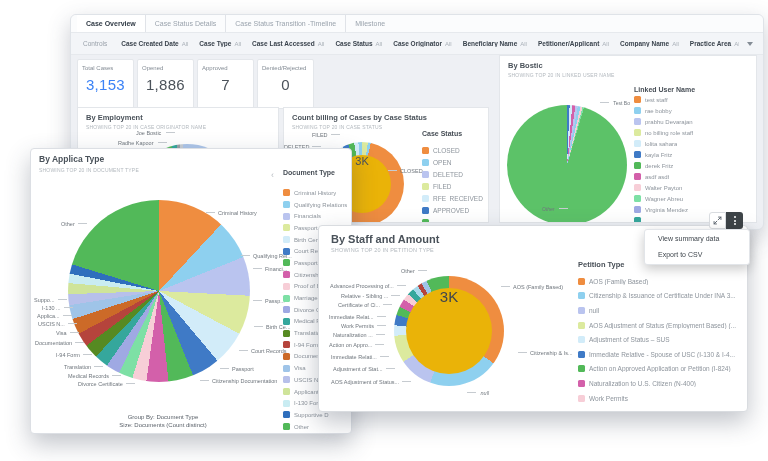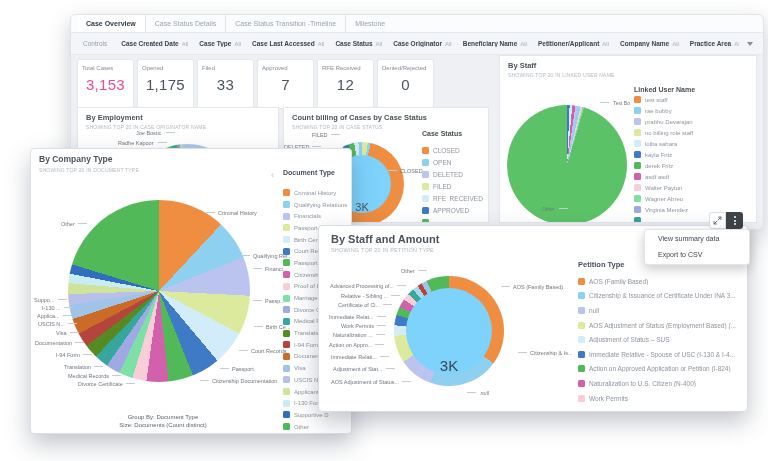--- a/index.html
+++ b/index.html
@@ -36,21 +36,21 @@
   .lrow{display:flex;align-items:center;gap:4px;}
   .sw{width:7px;height:7px;border-radius:1.5px;flex:none;}
   .ltxt{font-size:6.5px;color:#8d949c;white-space:nowrap;overflow:hidden;}
   
   .clbl{position:absolute;font-size:5.5px;color:#6f767d;white-space:nowrap;line-height:7px;}
   .clbl.dl::after{content:"";display:inline-block;width:9px;height:1px;background:#c6cbd0;margin-left:3px;vertical-align:2px;}
   .clbl.dr::before{content:"";display:inline-block;width:9px;height:1px;background:#c6cbd0;margin-right:3px;vertical-align:2px;}
   .ital{font-style:italic;}
   
   .circ{position:absolute;border-radius:50%;}
-  .hole{position:absolute;border-radius:50%;background:#7dd3fc;display:flex;align-items:flex-end;justify-content:center;}
+  .hole{position:absolute;border-radius:50%;background:#eab308;display:flex;align-items:flex-start;justify-content:center;}
   .pie-staff{background:conic-gradient(#3f7ac6 0 2.5deg,#d2ecf9 2.5deg 5deg,#d360aa 5deg 8deg,#bac4ef 8deg 10.5deg,
     #8ed0ef 10.5deg 13deg,#f7ced7 13deg 15deg,#7de0a5 15deg 16.5deg,#5cc268 16.5deg 360deg);}
   .pie-orig{background:conic-gradient(#aec6e9 0 325deg,#52b959 325deg 345deg,#35a79c 345deg 350deg,
     #9aa0a6 350deg 353deg,#c7cdd4 353deg 356deg,#aec6e9 356deg 360deg);}
   .donut-status{background:conic-gradient(#dcea9e 0 8deg,#8ed0ef 8deg 12deg,#ef8d40 12deg 215deg,#8ed0ef 215deg 285deg,
     #bac4ef 285deg 322deg,#d2ecf9 322deg 332deg,#3f7ac6 332deg 341deg,#52b959 341deg 349deg,#d2ecf9 349deg 355deg,#8ed0ef 355deg 360deg);}
   .donut-doctype{background:conic-gradient(#ef8d40 0 43deg,#8ed0ef 43deg 68deg,#bac4ef 68deg 93deg,#dcea9e 93deg 118deg,
     #d2ecf9 118deg 140deg,#3f7ac6 140deg 158deg,#52b959 158deg 174deg,#d360aa 174deg 188deg,#f7ced7 188deg 197deg,
     #7de0a5 197deg 206deg,#9fa9e3 206deg 215deg,#35a79c 215deg 224deg,#568a22 224deg 233deg,#b5443c 233deg 242deg,
     #cc6a28 242deg 252deg,#9fc4e8 252deg 261deg,#b7c0ea 261deg 268deg,#cfe49a 268deg 275deg,#c9ecf2 275deg 281deg,
@@ -155,43 +155,35 @@
           </div>
 
         </div>
       <span class="chev-down"></span>
     </div>
 
     <div id="kpi-row">
 
         <div class="kpi">
           <div class="kpi-label">Total Cases</div>
-          <div class="kpi-value" style="color: #ec4899;">3,153</div>
+          <div class="kpi-value" style="color: #3b82f6;">3,153</div>
         </div>
 
         <div class="kpi">
           <div class="kpi-label">Opened</div>
-          <div class="kpi-value">1,175</div>
-        </div>
-
-
-        <div class="kpi">
-          <div class="kpi-label">Filed</div>
-          <div class="kpi-value">33</div>
-        </div>
+          <div class="kpi-value">1,886</div>
+        </div>
+
+
 
         <div class="kpi">
           <div class="kpi-label">Approved</div>
           <div class="kpi-value">7</div>
         </div>
 
-        <div class="kpi">
-          <div class="kpi-label">RFE Received</div>
-          <div class="kpi-value">12</div>
-        </div>
 
         <div class="kpi">
           <div class="kpi-label">Denied/Rejected</div>
           <div class="kpi-value">0</div>
         </div>
       </div>
 
     <div class="panel" style="left:6px;top:92px;width:202px;height:116px;">
       <div class="ptitle">By Employment</div>
       <div class="psub">SHOWING TOP 20 IN CASE ORIGINATOR NAME</div>
@@ -259,21 +251,21 @@
           </div>
 
           <div class="lrow" style="height:12px;">
             <span class="sw" style="background: rgb(82, 185, 89);"></span>
             <span class="ltxt"></span>
           </div>
         </div>
     </div>
 
     <div class="panel" style="left:428px;top:40px;width:258px;height:168px;">
-      <div class="ptitle">By Staff</div>
+      <div class="ptitle">By Bostic</div>
       <div class="psub">SHOWING TOP 20 IN LINKED USER NAME</div>
       <div class="circ pie-staff" style="left:7px;top:49px;width:120px;height:120px;"></div>
       <div class="clbl dr" style="left:100px;top:44px;font-size:5px;">
         <span>Test Bo</span>
       </div>
       <div class="clbl dl ital" style="left:42px;top:150px;font-size:5px;">
         <span>Other</span>
       </div>
       <div class="ltit abs" style="left:134px;top:30px;">Linked User Name</div>
       <div class="legend-col" style="left:134px;top:38px;">
@@ -335,21 +327,21 @@
 
           <div class="lrow" style="height:11px;">
             <span class="sw" style="background: rgb(53, 167, 156);"></span>
             <span class="ltxt" style="font-size:6px;"></span>
           </div>
         </div>
     </div>
   </div>
 
   <div class="panel" id="doctype-panel">
-    <div class="ptitle" style="font-size:8.5px;">By Company Type</div>
+    <div class="ptitle" style="font-size:8.5px;">By Applica Type</div>
     <div class="psub" style="top:18px;">SHOWING TOP 20 IN DOCUMENT TYPE</div>
     <div class="circ donut-doctype" style="left:37px;top:51px;width:182px;height:182px;"></div>
     <div class="abs" style="inset:0;">
 
         <div class="clbl dr" style="left: 175px; top: 61px;"><span>Criminal History</span></div>
 
         <div class="clbl dr" style="left: 210px; top: 104px;"><span>Qualifying Rel...</span></div>
 
         <div class="clbl dr" style="left: 222px; top: 117px;"><span>Financi...</span></div>
 

